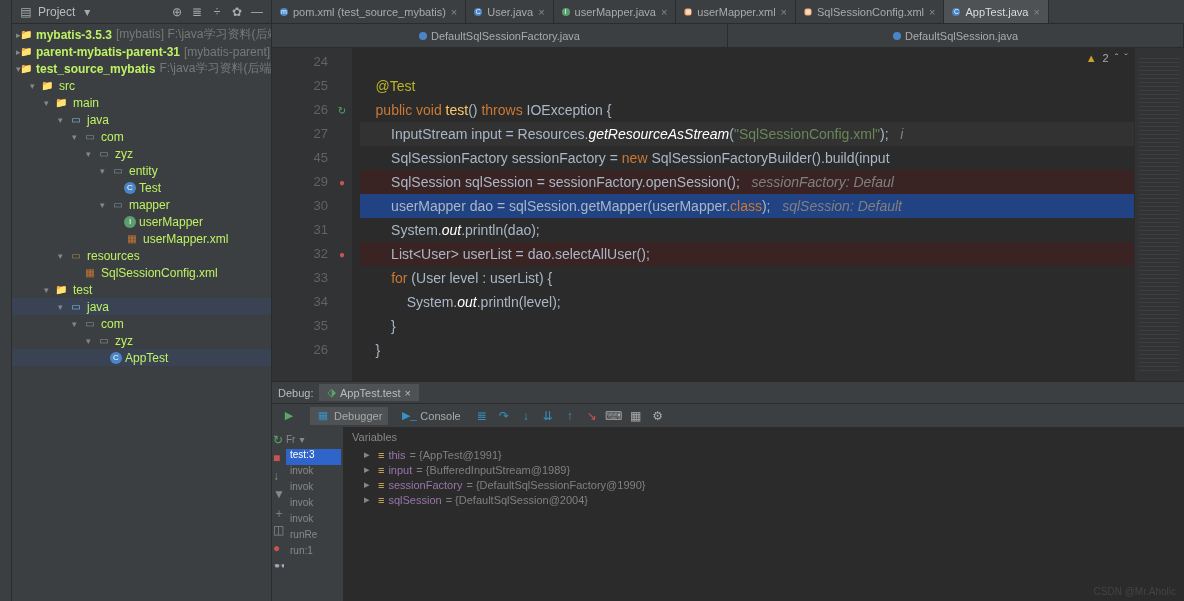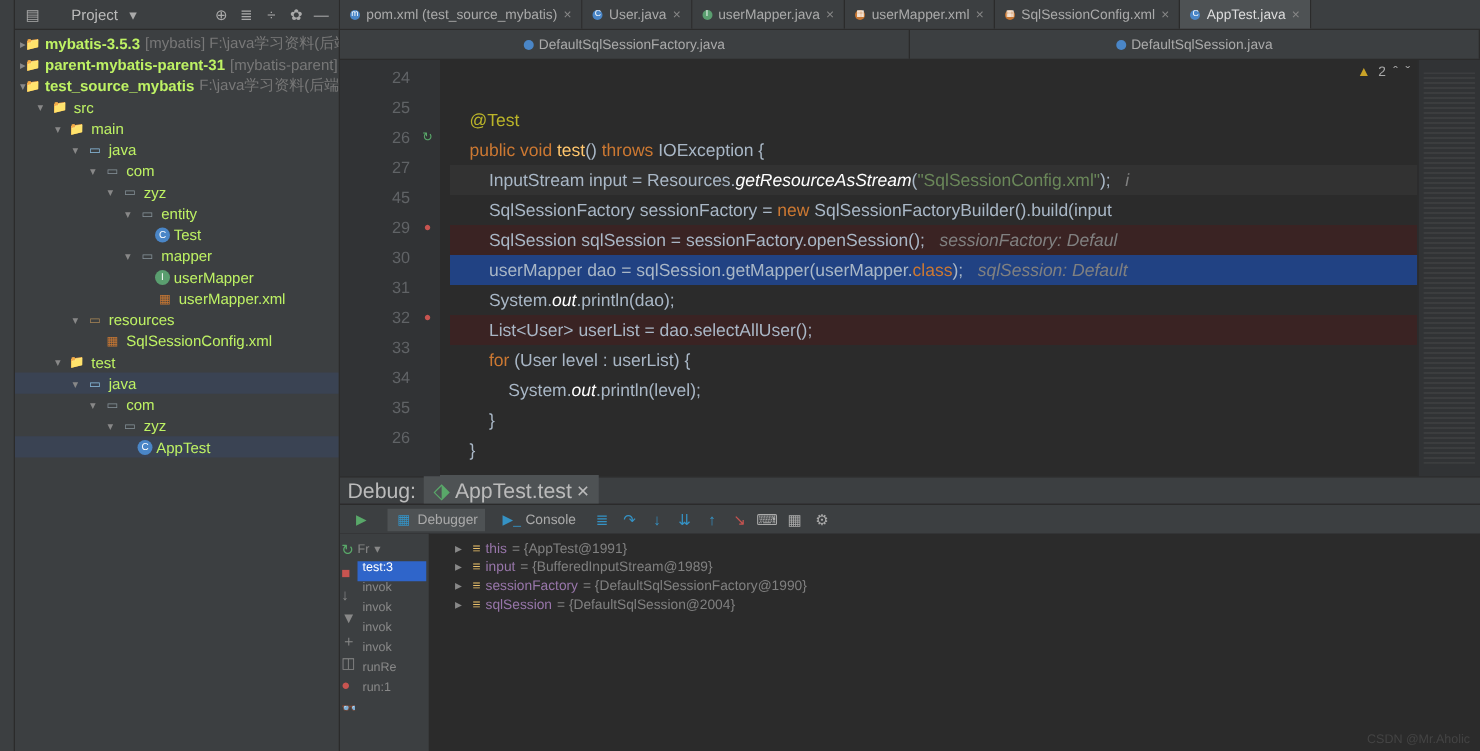--- a/index.html
+++ b/index.html
@@ -1,21 +1,21 @@
 <!DOCTYPE html>
 <html><head>
 <meta charset="utf-8">
 <style>
 * { margin:0; padding:0; box-sizing:border-box; font-family:"Segoe UI",Arial,sans-serif; }
 body { background:#2b2b2b; color:#a9b7c6; width:1184px; height:601px; overflow:hidden; font-size:12px; }
 .top { display:flex; height:601px; }
 .left-bar { width:12px; background:#3c3f41; border-right:1px solid #2b2b2b; }
 .panel { width:260px; background:#3c3f41; display:flex; flex-direction:column; border-right:1px solid #2b2b2b; }
 .panel-hdr { height:24px; background:#3c3f41; display:flex; align-items:center; padding:0 6px; border-bottom:1px solid #2b2b2b; gap:4px; }
-.panel-hdr .title { color:#bbb; font-size:12px;margin-left:19px; }
+.panel-hdr .title { color:#bbb; font-size:12px; }
 .panel-hdr .sp { flex:1; }
 .panel-hdr .icon { width:16px; height:16px; display:flex; align-items:center; justify-content:center; color:#aaa; cursor:pointer; }
 .tree { flex:1; overflow:hidden; padding:2px 0; }
 .tree-item { display:flex; align-items:center; height:17px; padding-left:4px; white-space:nowrap; overflow:hidden; cursor:pointer; }
 .tree-item .arrow { width:10px; color:#888; font-size:9px; }
 .tree-item .ic { width:16px; height:14px; display:flex; align-items:center; justify-content:center; margin-right:3px; font-size:10px; }
 .tree-item .name { color:#bef264; }
 .tree-item .extra { color:#787878; margin-left:4px; }
 .tree-item.bold .name { font-weight:bold; }
 .tree-item.sel { background:#2f65ca22; }
@@ -32,36 +32,36 @@
 .tab { display:flex; align-items:center; padding:0 8px; border-right:1px solid #2b2b2b; background:#3c3f41; gap:5px; cursor:pointer; font-size:11px; color:#aaa; white-space:nowrap; }
 .tab.active { background:#4e5254; color:#ddd; }
 .tab .dot { width:8px; height:8px; border-radius:50%; }
 .tab .x { color:#888; font-size:11px; }
 .subtabs { display:flex; height:24px; background:#3c3f41; border-bottom:1px solid #2b2b2b; }
 .subtab { flex:1; display:flex; align-items:center; justify-content:center; gap:4px; font-size:11px; color:#aaa; border-right:1px solid #2b2b2b; cursor:pointer; }
 .code-wrap { flex:1; display:flex; min-height:0; position:relative; }
 .gutter { width:60px; background:#313335; text-align:right; padding:2px 4px; color:#606366; font-family:"JetBrains Mono",Consolas,monospace; font-size:13px; line-height:24px; }
 .gutter-icons { width:20px; background:#313335; padding-top:2px; }
 .gi { height:24px; display:flex; align-items:center; justify-content:center; font-size:10px; }
-.code { flex:1; font-family:"JetBrains Mono",Consolas,monospace; font-size:14px; line-height:24px; padding:12px 0 2px 8px; white-space:pre; overflow:hidden; position:relative; }
+.code { flex:1; font-family:"JetBrains Mono",Consolas,monospace; font-size:14px; line-height:24px; padding:2px 0 2px 8px; white-space:pre; overflow:hidden; position:relative; }
 .ln { height:24px; }
 .ln.hl { background:#323232; }
 .ln.sel { background:#214283; }
 .ln.bp { background:#3a2323; }
 .kw { color:#cc7832; }
 .ann { color:#bbb529; }
 .str { color:#6a8759; }
 .mtd { color:#ffc66d; }
 .fld { color:#ffffff; font-style:italic; }
 .cmt { color:#808080; font-style:italic; }
 .minimap { width:50px; background:#313335; border-left:1px solid #2b2b2b; position:relative; }
 .mm-track { position:absolute; left:4px; right:4px; top:10px; bottom:10px; background:repeating-linear-gradient(#555 0 1px, transparent 1px 4px); opacity:0.3; }
 .warn { position:absolute; top:4px; right:56px; font-size:11px; color:#aaa; display:flex; gap:6px; align-items:center; }
 
-.debug-bar { height:22px; background:#3c3f41; border-top:1px solid #2b2b2b; display:flex; align-items:center; padding:0 6px; gap:6px; font-size:17px; color:#bbb; }
+.debug-bar { height:22px; background:#3c3f41; border-top:1px solid #2b2b2b; display:flex; align-items:center; padding:0 6px; gap:6px; font-size:11px; color:#bbb; }
 .debug-bar .tab-d { background:#4e5254; padding:2px 8px; display:flex; gap:4px; align-items:center; }
 .dbg-toolbar { height:24px; background:#3c3f41; border-top:1px solid #2b2b2b; display:flex; align-items:center; padding:0 4px; gap:8px; }
 .dbg-toolbar .btn { display:flex; align-items:center; gap:4px; padding:2px 6px; cursor:pointer; font-size:11px; color:#aaa; }
 .dbg-toolbar .btn.active { background:#4e5254; }
 .dbg-toolbar .ico { width:14px; height:14px; display:inline-flex; align-items:center; justify-content:center; color:#3592c4; }
 .dbg-body { flex:1; display:flex; background:#2b2b2b; min-height:0; }
 .dbg-left { width:12px; background:#3c3f41; display:flex; flex-direction:column; gap:4px; padding-top:6px; align-items:center; }
 .dbg-left .b { width:10px; height:14px; cursor:pointer; }
 .stack-col { width:60px; background:#3c3f41; border-right:1px solid #2b2b2b; font-size:10px; color:#888; padding:2px; }
 .stack-col .hdr { height:20px; display:flex; align-items:center; gap:4px; }
@@ -357,20 +357,23 @@
               <div class="item act">test:3</div>
               <div class="item">invok</div>
               <div class="item">invok</div>
               <div class="item">invok</div>
               <div class="item">invok</div>
               <div class="item">runRe</div>
               <div class="item">run:1</div>
             </div>
         </div>
         <div class="vars-col">
+          <div class="hdr">
+            <span>Variables</span>
+          </div>
           <div id="vars">
               <div class="var-row">
                 <span class="arr">▸</span>
                 <span class="obj">≡</span> 
                 <span class="vname">this</span> 
                 <span class="vval">= {AppTest@1991}</span>
               </div>
               <div class="var-row">
                 <span class="arr">▸</span>
                 <span class="obj">≡</span> 

